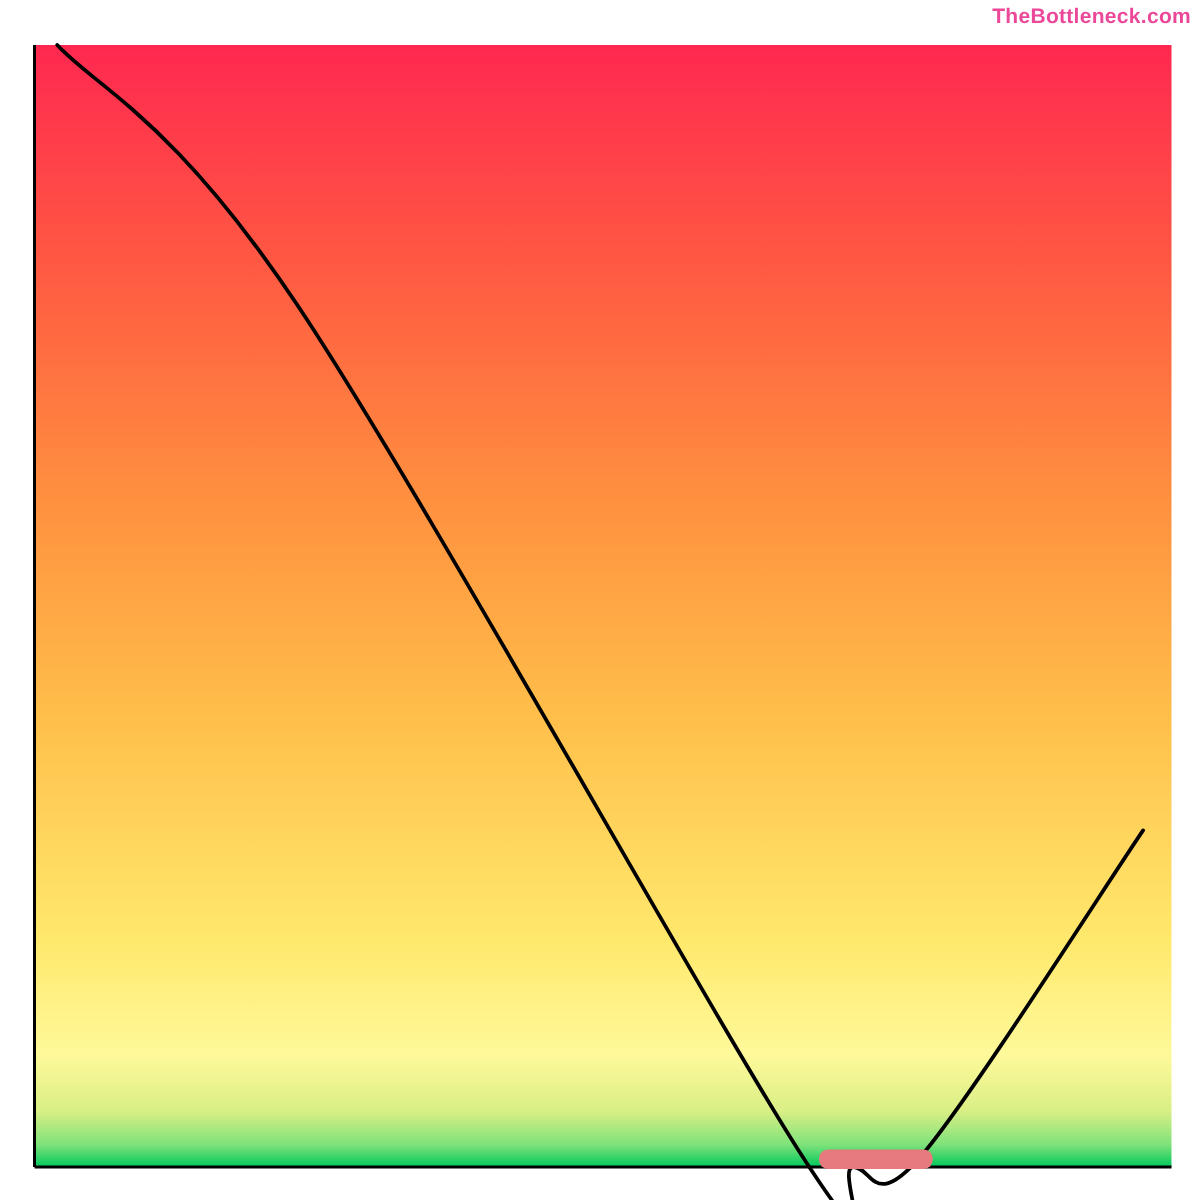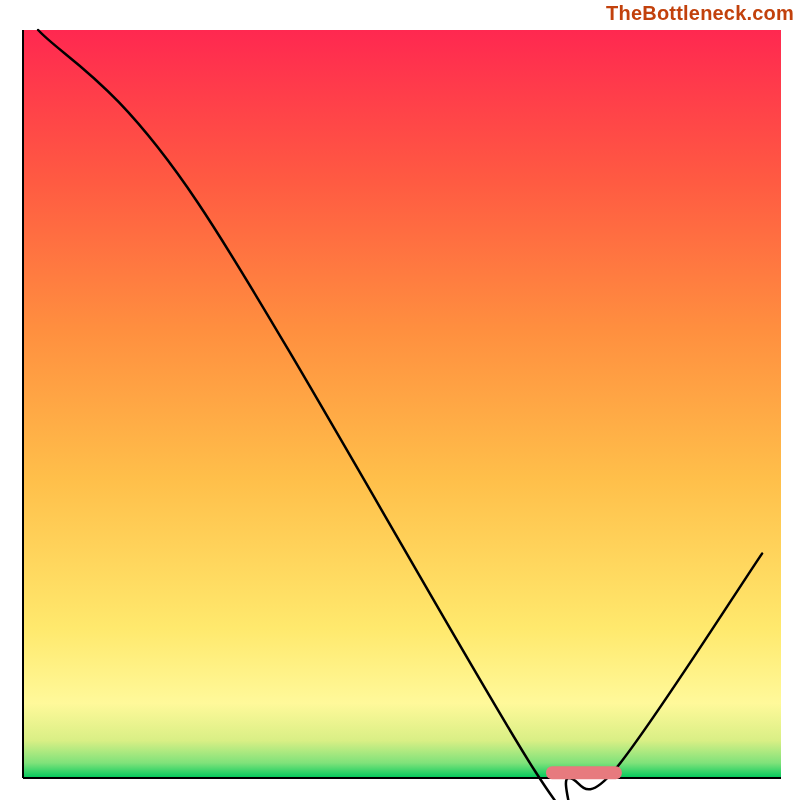--- a/index.html
+++ b/index.html
@@ -16,23 +16,23 @@
     width: 800px;
     height: 800px;
   }
   svg {
     display: block;
   }
   .watermark {
     position: absolute;
     top: 2px;
     right: 6px;
-    font-size: 20px;
+    font-size: 14px;
     font-weight: 600;
-    color: #c2410c;
+    color: #ec4899;
     letter-spacing: 0.2px;
     user-select: none;
   }
 </style>
 </head>
 <body>
 
 <div class="chart-wrap">
   <div class="watermark">TheBottleneck.com</div>
 

